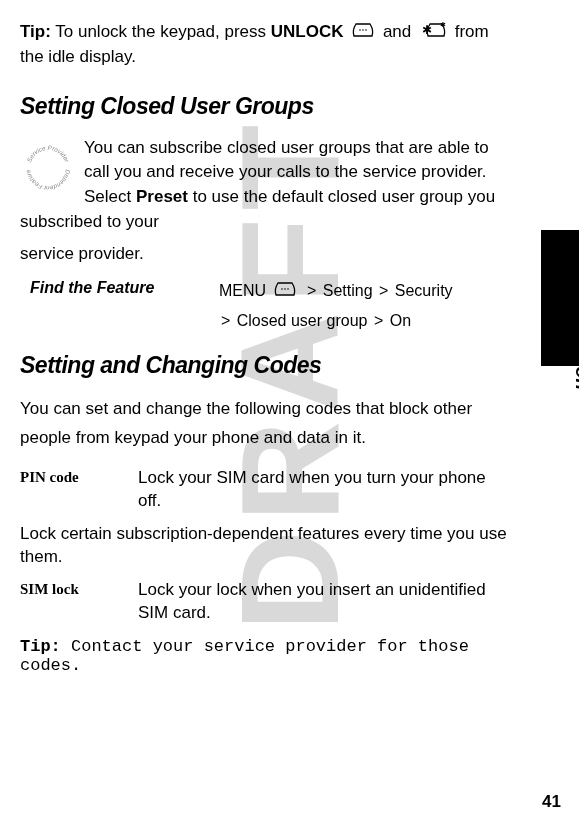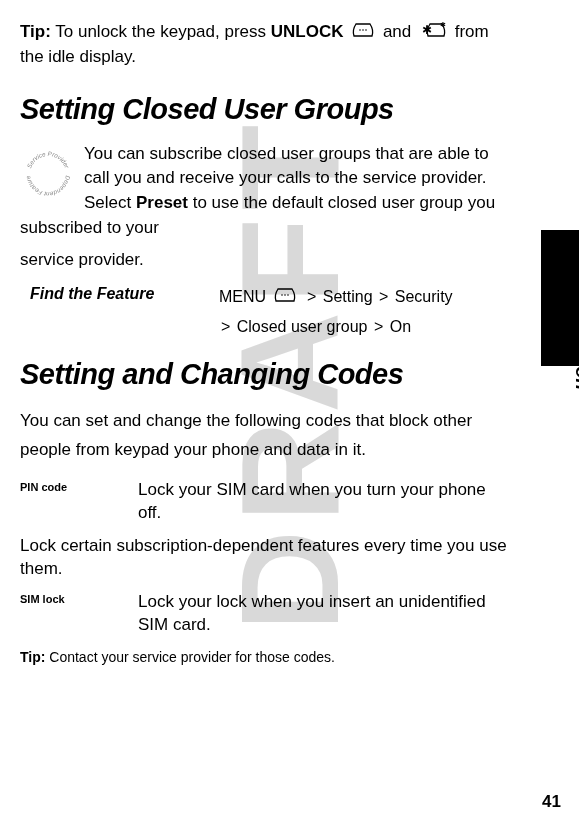--- a/index.html
+++ b/index.html
@@ -41,21 +41,21 @@
     }
     .inline-icon {
       display: inline-block;
       vertical-align: middle;
       margin: 0 2px;
     }
     h1.section-title {
       font-family: Arial, sans-serif;
       font-style: italic;
       font-weight: 900;
-      font-size: 29px;
+      font-size: 23px;
       margin-bottom: 16px;
       letter-spacing: -0.5px;
     }
     .circled-block { margin-bottom: 8px; }
     .circled-icon {
       float: left;
       width: 56px;
       height: 56px;
       margin-right: 8px;
       margin-top: 4px;
@@ -90,28 +90,28 @@
       font-stretch: condensed;
     }
     .nav-path .gt { font-weight: normal; margin: 0 2px; }
     .nav-line2 { display: block; margin-top: 2px; }
     .codes-intro { font-size: 17px; line-height: 1.7; margin-bottom: 14px; }
     .code-table { width: 100%; }
     .code-row { display: flex; margin-bottom: 10px; }
     .code-label {
       width: 118px;
       flex-shrink: 0;
-      font-family: Liberation Sans, sans-serif;
-      font-weight: 900;
-      font-stretch: condensed;
-      font-size: 11px;
+      font-family: Liberation Serif, serif;
+      font-weight: 900;
+      font-stretch: condensed;
+      font-size: 15px;
       padding-top: 2px;
     }
     .code-desc { font-size: 17px; line-height: 1.35; }
-    .tip-bottom { font-size: 14px; margin-top: 12px; }
+    .tip-bottom { font-size: 17px; margin-top: 12px; font-family: Liberation Mono, monospace; }
     .tip-bottom b { font-weight: bold; }
     .side-tab {
       position: absolute;
       right: 0;
       top: 230px;
       width: 38px;
       height: 136px;
       background: #000;
     }
     .side-label {

